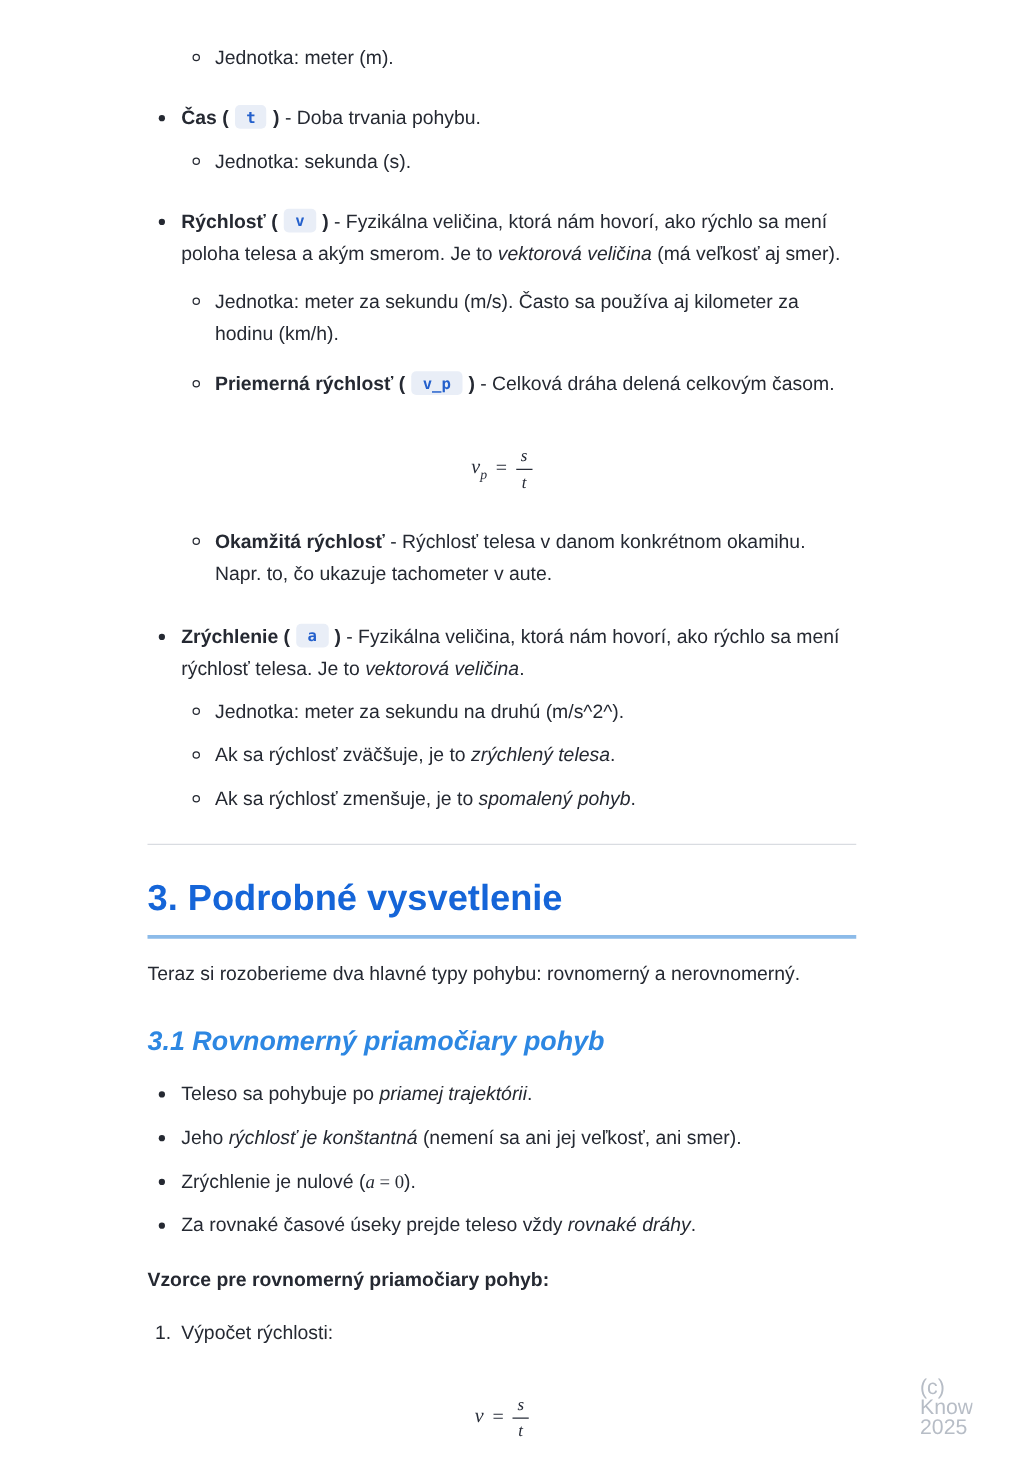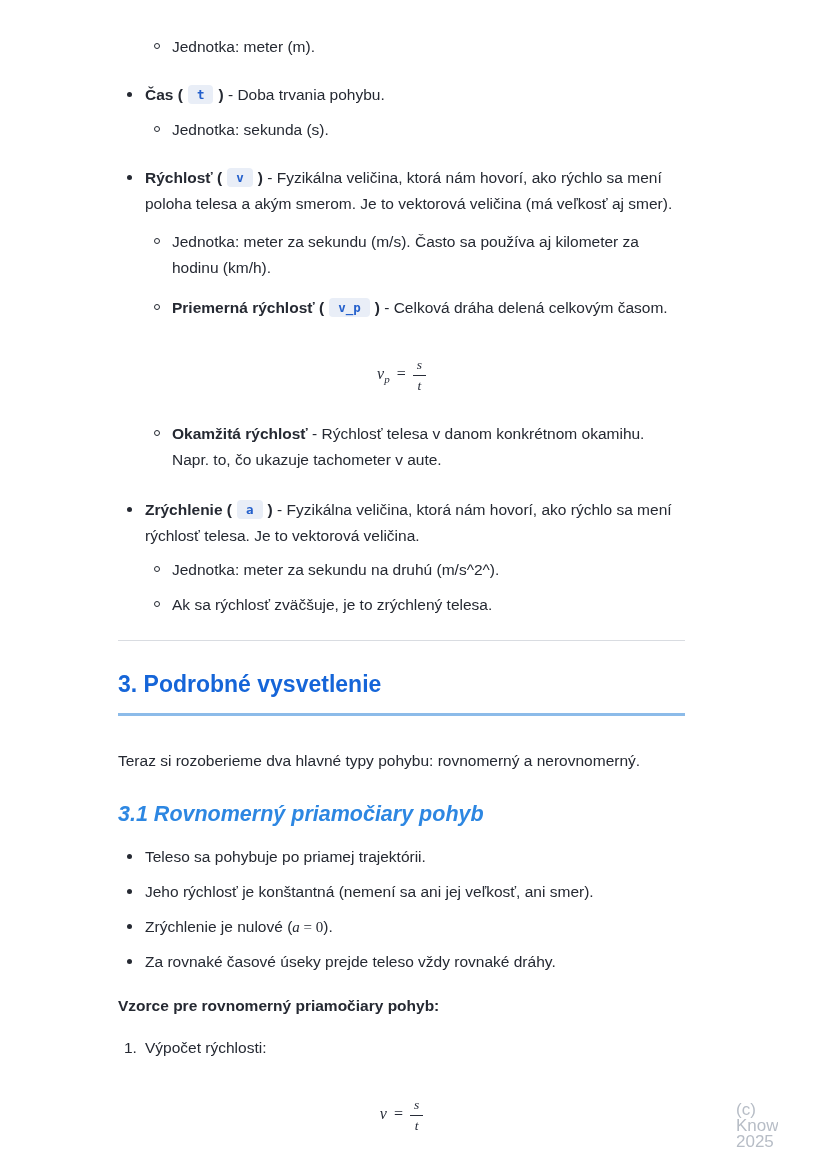--- a/index.html
+++ b/index.html
@@ -26,39 +26,39 @@
   .lvl2 { padding-left:54px; }
   .lvl2 .marker {
     left:36px; top:9px; width:6px; height:6px; border-radius:50%;
     border:1.4px solid #252932; background:transparent;
   }
   .mt0{margin-top:0;} .mt8{margin-top:8px;} .mt9{margin-top:9px;}
   .mt12{margin-top:12px;} .mt14{margin-top:14px;} .mt16{margin-top:16px;} .mt18{margin-top:18px;} .mt22{margin-top:22px;} .mt24{margin-top:24px;}
 
   .seg-plain { }
   .seg-bold { font-weight:700; }
-  .seg-italic { }
+  .seg-italic { font-style:italic; }
   .seg-math { font-family:"Liberation Serif", serif; font-style:italic; font-size:15px; }
   .seg-mathup { font-family:"Liberation Serif", serif; font-size:15px; }
   .seg-code {
     display:inline-block; background:#e9eef7; color:#2460cc;
     font-family:"DejaVu Sans Mono", monospace; font-size:12.5px; font-weight:700;
     line-height:19px; padding:0 9px; border-radius:4px; margin:0 5px;
     vertical-align:1px;
   }
 
   .divider { border:none; border-top:1px solid #d9dce1; margin-top:22px; }
 
   .h1 {
-    margin-top:26px; color:#1565d8; font-size:23px; line-height:34px; font-weight:700;
+    margin-top:26px; color:#1565d8; font-size:29px; line-height:34px; font-weight:700;
     padding-bottom:12px; border-bottom:3px solid #8cbbe9;
   }
   .h2 { margin-top:26px; color:#2d87e2; font-size:21.5px; line-height:28px; font-weight:700;font-style:italic; }
 
-  .para { margin-top:32px; }
+  .para { margin-top:16px; }
   .para-bold { margin-top:18px; font-weight:700; }
 
   .numbered { margin-top:16px; padding-left:27px; position:relative; }
   .numbered .num { position:absolute; left:6px; }
   .numbered .label { font-weight:400; }
 
   .formula-block {
     margin-top:22px; margin-bottom:4px; text-align:center;
     font-family:"Liberation Serif", serif; color:#272c38; font-size:16px;
     padding:14px 0 10px 0;
@@ -134,20 +134,24 @@
     <div class="li lvl2 mt8">
       <span class="marker"></span>
       <div><span class="seg-plain">Jednotka: meter za sekundu na druhú (m/s^2^).</span></div>
     </div>
 
     <div class="li lvl2 mt9">
       <span class="marker"></span>
       <div><span class="seg-plain">Ak sa rýchlosť zväčšuje, je to </span><span class="seg-italic">zrýchlený telesa</span><span class="seg-plain">.</span></div>
     </div>
 
+    <div class="li lvl2 mt9">
+      <span class="marker"></span>
+      <div><span class="seg-plain">Ak sa rýchlosť zmenšuje, je to </span><span class="seg-italic">spomalený pohyb</span><span class="seg-plain">.</span></div>
+    </div>
 
     <hr class="divider">
 
     <div class="h1">3. Podrobné vysvetlenie</div>
 
     <div class="para">Teraz si rozoberieme dva hlavné typy pohybu: rovnomerný a nerovnomerný.</div>
 
     <div class="h2">3.1 Rovnomerný priamočiary pohyb</div>
 
     <div class="li lvl1 mt16">

